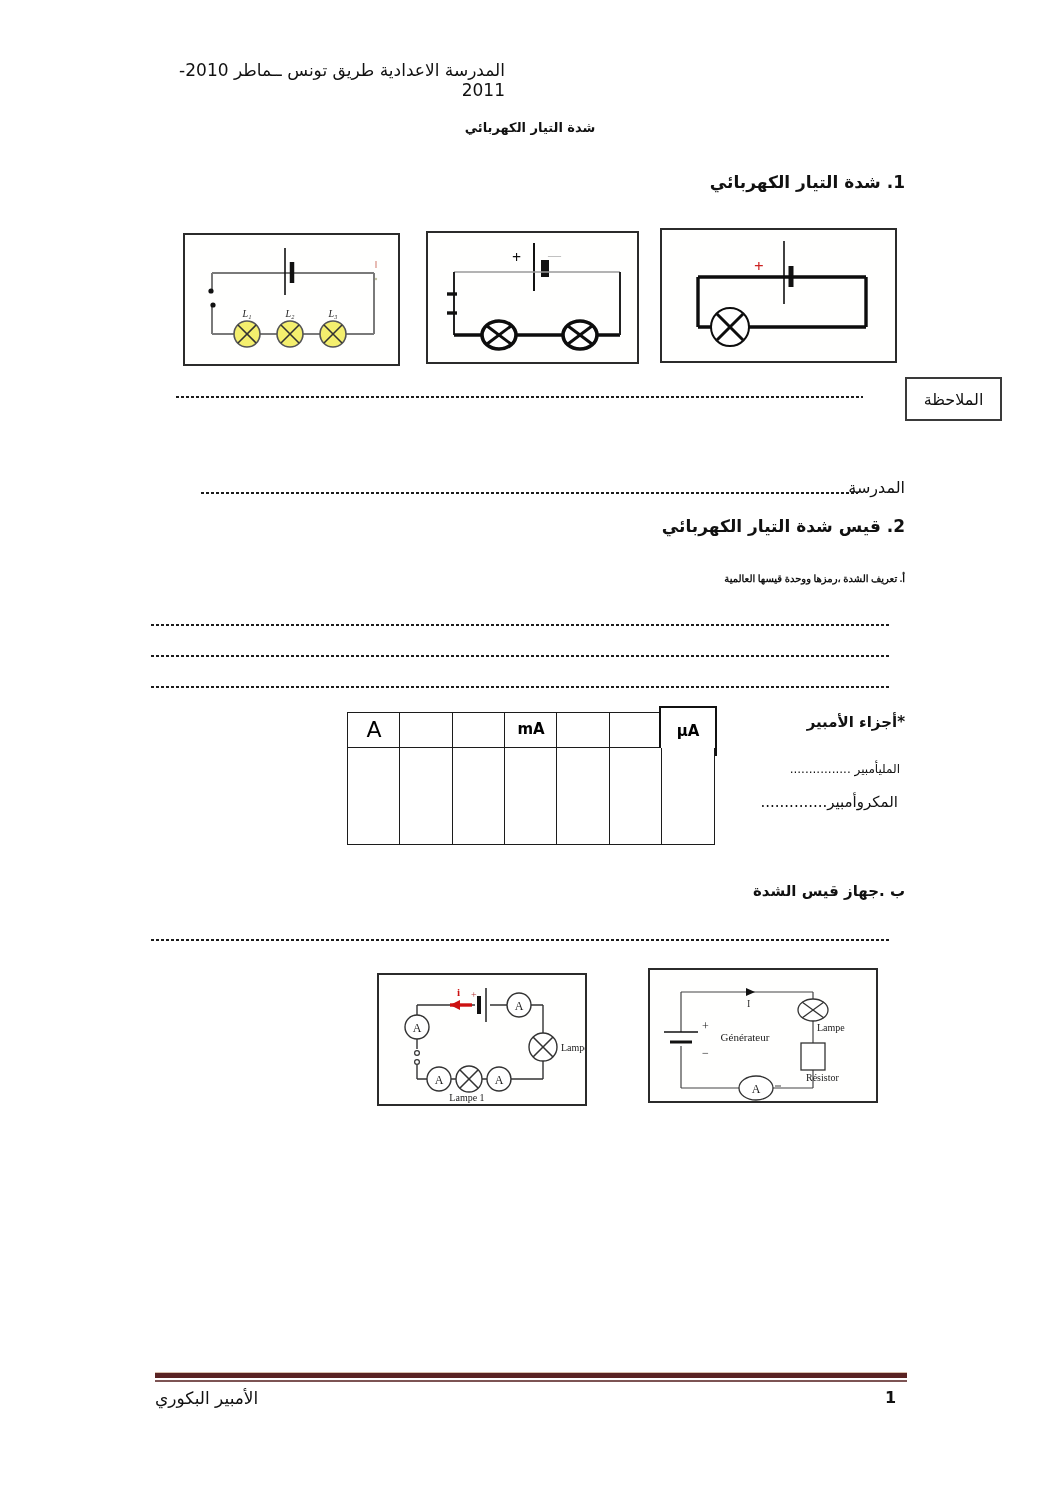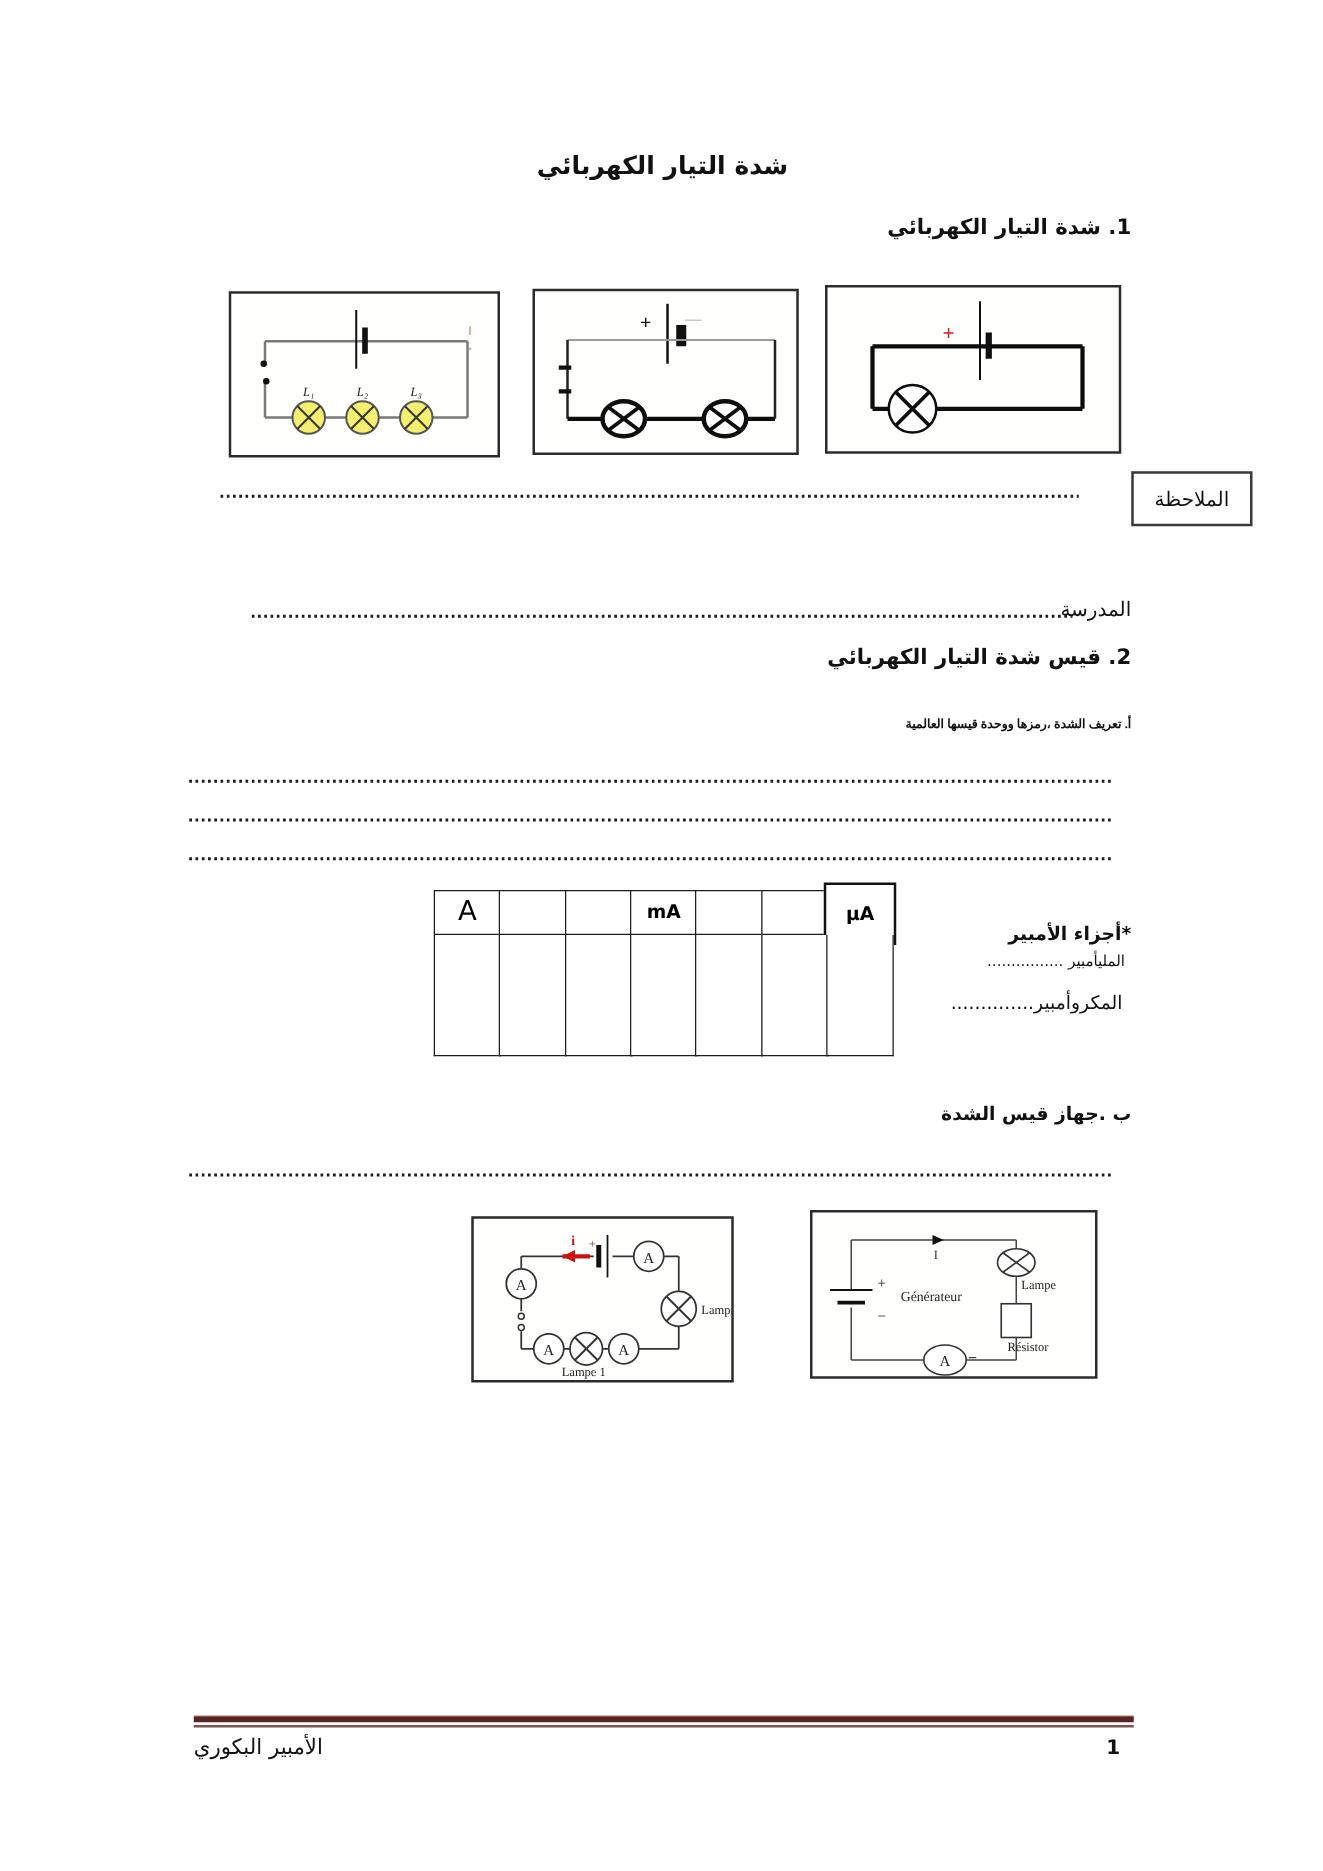--- a/index.html
+++ b/index.html
@@ -47,22 +47,23 @@
   .footer-rule .thick { height:5px; background:#5a2323; }
   .footer-rule .gap { height:2px; background:#ffffff; }
   .footer-rule .thin { height:2px; background:#7d5454; }
   svg text { font-family:"Liberation Serif", serif; }
 </style>
 </head>
 <body>
 
 <div class="page">
 
-
-  <div class="abs ar bold" style="left:420px; top:120px; width:220px; text-align:center; font-size:20px;">شدة التيار الكهربائي</div>
+  <div class="abs ar" style="left:160px; top:60px; width:345px; font-size:17px;">المدرسة الاعدادية طريق تونس ــماطر 2010-2011</div>
+
+  <div class="abs ar bold" style="left:420px; top:120px; width:220px; text-align:center; font-size:13px;">شدة التيار الكهربائي</div>
 
   <div class="abs ar bold" style="right:153px; top:172px; font-size:17px;">1. شدة التيار الكهربائي</div>
 
   <div class="abs circuit-box" style="left:183px; top:233px; width:217px; height:133px;">
     <svg width="213" height="129" viewBox="0 0 213 129">
       <g stroke="#7a7a7a" stroke-width="2" fill="none">
         <path d="M27 38 H189 M27 38 V55 M27 70 V99 M27 99 H189 M189 38 V99"></path>
       </g>
 
       <line x1="100" y1="13" x2="100" y2="60" stroke="#111" stroke-width="1.6"></line>
@@ -148,21 +149,21 @@
   <div class="abs dotline" style="left:200px; top:491px; width:658px;"></div>
 
   <div class="abs ar bold" style="right:153px; top:516px; font-size:17px;">2. قيس شدة التيار الكهربائي</div>
 
   <div class="abs ar bold" style="right:153px; top:573px; font-size:10px;font-family:Liberation Serif, serif;">أ. تعريف الشدة ،رمزها ووحدة قيسها العالمية</div>
 
   <div class="abs dotline" style="left:150px; top:623px; width:740px;"></div>
   <div class="abs dotline" style="left:150px; top:654px; width:740px;"></div>
   <div class="abs dotline" style="left:150px; top:685px; width:740px;"></div>
 
-  <div class="abs ar bold" style="right:153px; top:738px; font-size:15px;">*أجزاء الأمبير</div>
+  <div class="abs ar bold" style="right:153px; top:713px; font-size:15px;">*أجزاء الأمبير</div>
 
   <div class="units-table">
     <div class="units-row units-head">
       <div class="ucell big-a">A</div>
       <div class="ucell"></div>
       <div class="ucell"></div>
       <div class="ucell ma">mA</div>
       <div class="ucell"></div>
       <div class="ucell"></div>
       <div class="ucell">

